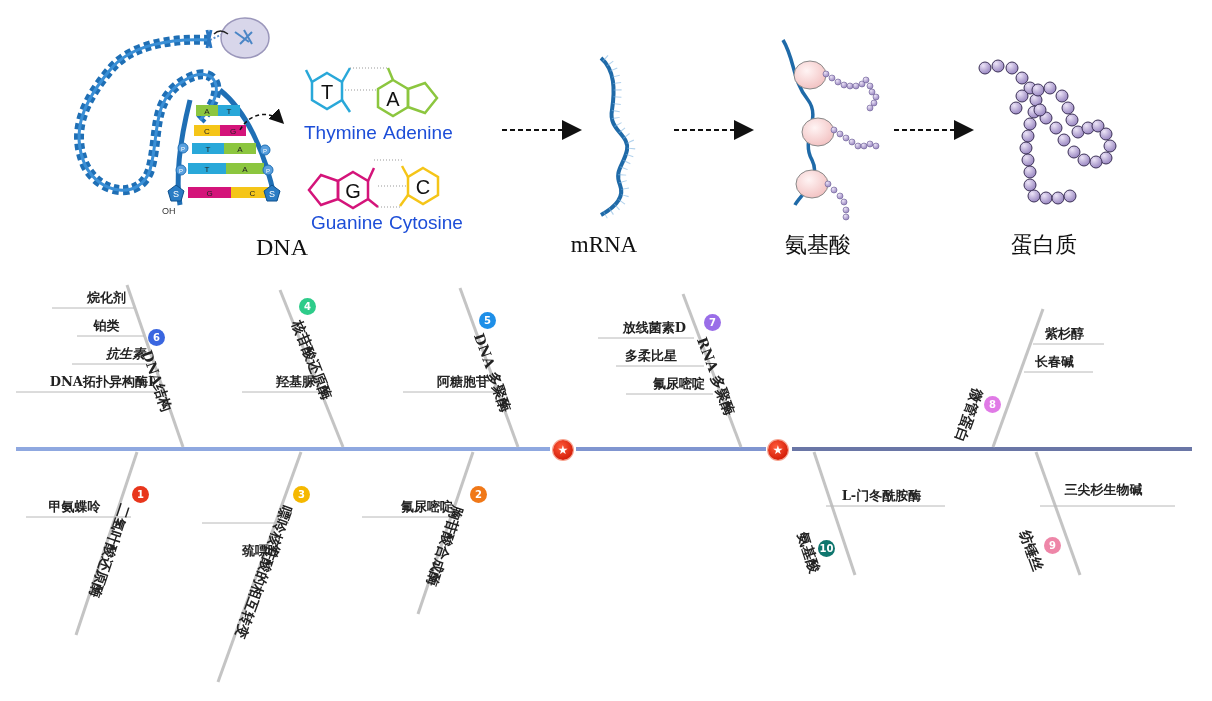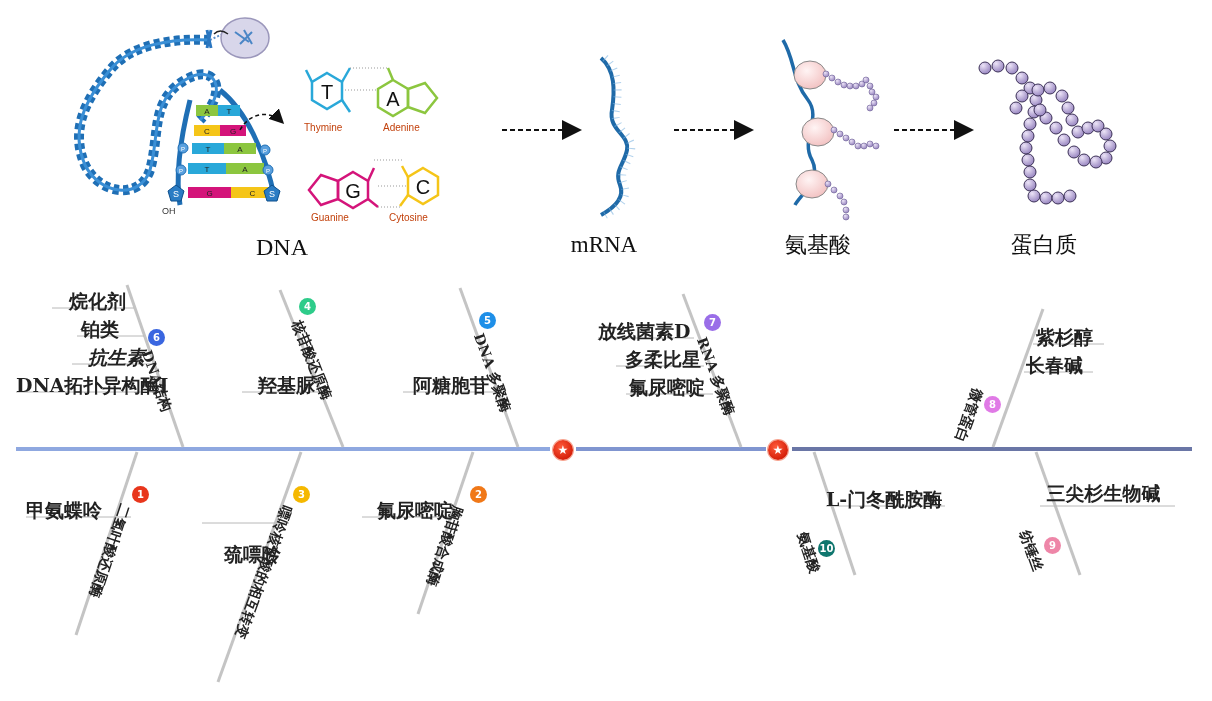--- a/index.html
+++ b/index.html
@@ -1,22 +1,22 @@
 <!DOCTYPE html>
 <html><head>
 <meta charset="utf-8">
 <style>
   html, body { margin: 0; padding: 0; background: #ffffff; }
   body { width: 1212px; height: 701px; position: relative; overflow: hidden;
          font-family: "DejaVu Serif", "Liberation Serif", serif; }
   #stage { position: absolute; left: 0; top: 0; width: 1212px; height: 701px; }
   .base-name { position: absolute; font-family: "Liberation Sans", "DejaVu Sans", sans-serif;
-               font-size: 10px; color: #c2410c; white-space: nowrap; }
+               font-size: 19px; color: #1d4ed8; white-space: nowrap; }
   .cause { position: absolute; font-family: "DejaVu Serif", "Liberation Serif", serif;
-           font-weight: bold; font-size: 19px; color: #222; white-space: nowrap; }
+           font-weight: bold; font-size: 13px; color: #222; white-space: nowrap; }
   .branch-label { position: absolute; font-family: "DejaVu Serif", "Liberation Serif", serif;
                   font-weight: bold; font-size: 14px; color: #222; white-space: nowrap;
                   transform-origin: 0 0; }
   .badge { position: absolute; width: 17px; height: 17px; border-radius: 50%; color: #fff;
            font-family: "DejaVu Sans", sans-serif; font-size: 10px; font-weight: bold;
            display: flex; align-items: center; justify-content: center; }
   .star-node { position: absolute; width: 20px; height: 20px; border-radius: 50%;
                background: radial-gradient(circle at 40% 35%, #ff5a3a, #d6200a 70%);
                display: flex; align-items: center; justify-content: center; color: #fff; font-size: 12px;
                box-shadow: 0 0 0 1px #f7a38f; }
@@ -277,37 +277,37 @@
   <div class="star-node" style="left:553px;top:440px">
       <span>★</span>
     </div>
   <div class="star-node" style="left:768px;top:440px">
       <span>★</span>
     </div>
 
   <div id="fish-html">
       <div class="badge" style="left: 132px; top: 486px; background: rgb(232, 54, 28);">1</div>
       <div class="branch-label" style="left: 133px; top: 507px; transform: rotate(108.435deg);">二氢叶酸还原酶</div>
-      <div class="cause" style="left: 26px; width: 97px; text-align: left; top: 498px;">甲氨蝶呤</div>
+      <div class="cause" style="left: 26px; width: 97px; text-align: center; top: 498px;">甲氨蝶呤</div>
       <div class="badge" style="left: 470px; top: 486px; background: rgb(240, 120, 24);">2</div>
       <div class="branch-label" style="left: 466px; top: 509px; transform: rotate(108.753deg);">胸苷酸合成酶</div>
       <div class="cause" style="left: 362px; width: 91px; text-align: right; top: 498px;">氟尿嘧啶</div>
       <div class="badge" style="left: 293px; top: 486px; background: rgb(245, 184, 0);">3</div>
       <div class="branch-label" style="left: 295px; top: 509px; transform: rotate(109.843deg);">嘌呤核苷酸的相互转变</div>
       <div class="cause" style="left: 202px; width: 79px; text-align: right; top: 504px; margin-top: 38px;">巯嘌呤</div>
       <div class="badge" style="left: 299px; top: 298px; background: rgb(46, 204, 138);">4</div>
       <div class="branch-label" style="left: 304px; top: 318px; transform: rotate(68.1357deg);">核苷酸还原酶</div>
       <div class="cause" style="left: 242px; width: 73px; text-align: right; top: 373px;">羟基脲</div>
       <div class="badge" style="left: 479px; top: 312px; background: rgb(30, 143, 232);">5</div>
       <div class="branch-label" style="left: 486px; top: 331px; transform: rotate(69.959deg);">DNA 多聚酶</div>
       <div class="cause" style="left: 403px; width: 86px; text-align: right; top: 373px;">阿糖胞苷</div>
       <div class="badge" style="left: 148px; top: 329px; background: rgb(58, 102, 224);">6</div>
       <div class="branch-label" style="left: 154px; top: 348px; transform: rotate(70.9308deg);">DNA结构</div>
       <div class="cause" style="left: 52px; width: 74px; text-align: right; top: 289px;">烷化剂</div>
-      <div class="cause" style="left: 60px; width: 59px; text-align: right; top: 317px;">铂类</div>
+      <div class="cause" style="left: 77px; width: 59px; text-align: center; top: 317px;">铂类</div>
       <div class="cause" style="left: 72px; width: 73px; text-align: right; top: 345px; font-style: italic;">抗生素</div>
       <div class="cause" style="left: 16px; width: 138px; text-align: right; top: 373px;">DNA拓扑异构酶I</div>
       <div class="badge" style="left: 704px; top: 314px; background: rgb(154, 110, 232);">7</div>
       <div class="branch-label" style="left: 709px; top: 335px; transform: rotate(69.239deg);">RNA 多聚酶</div>
       <div class="cause" style="left: 598px; width: 88px; text-align: right; top: 319px;">放线菌素D</div>
       <div class="cause" style="left: 625px; width: 80px; text-align: left; top: 347px;">多柔比星</div>
       <div class="cause" style="left: 626px; width: 79px; text-align: right; top: 375px;">氟尿嘧啶</div>
       <div class="badge" style="left: 984px; top: 396px; background: rgb(224, 122, 230);">8</div>
       <div class="branch-label" style="left: 986px; top: 392px; transform: rotate(109.916deg);">微管蛋白</div>
       <div class="cause" style="left: 1033px; width: 63px; text-align: center; top: 325px;">紫杉醇</div>

